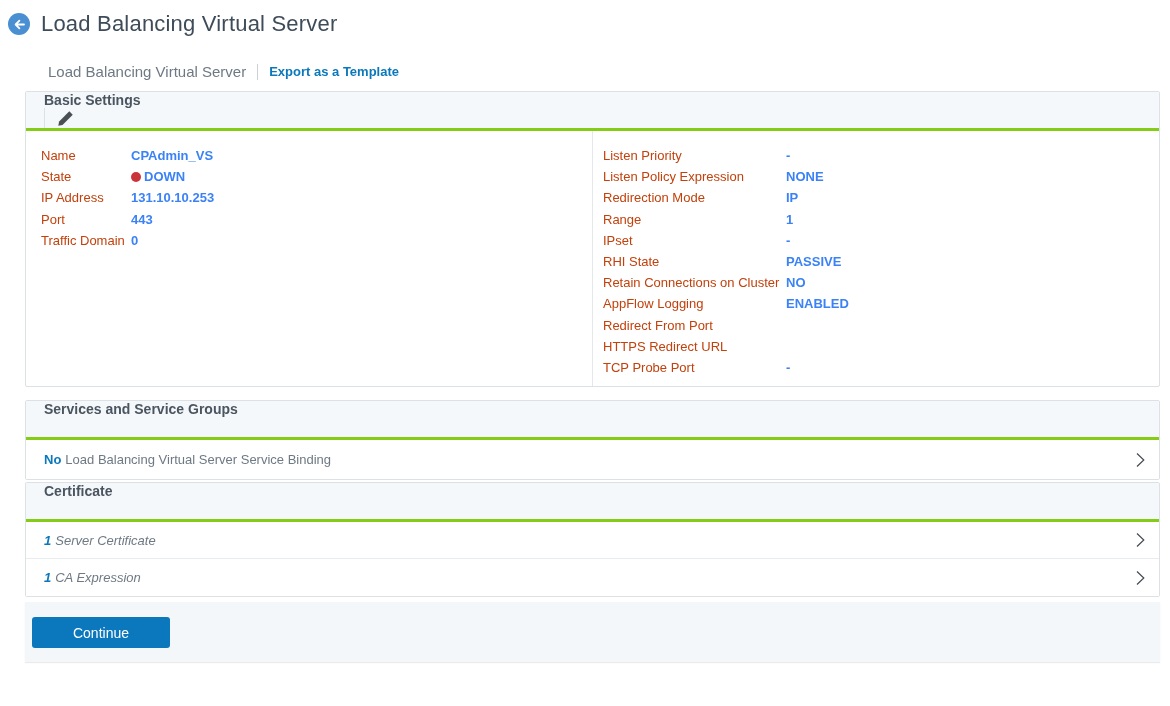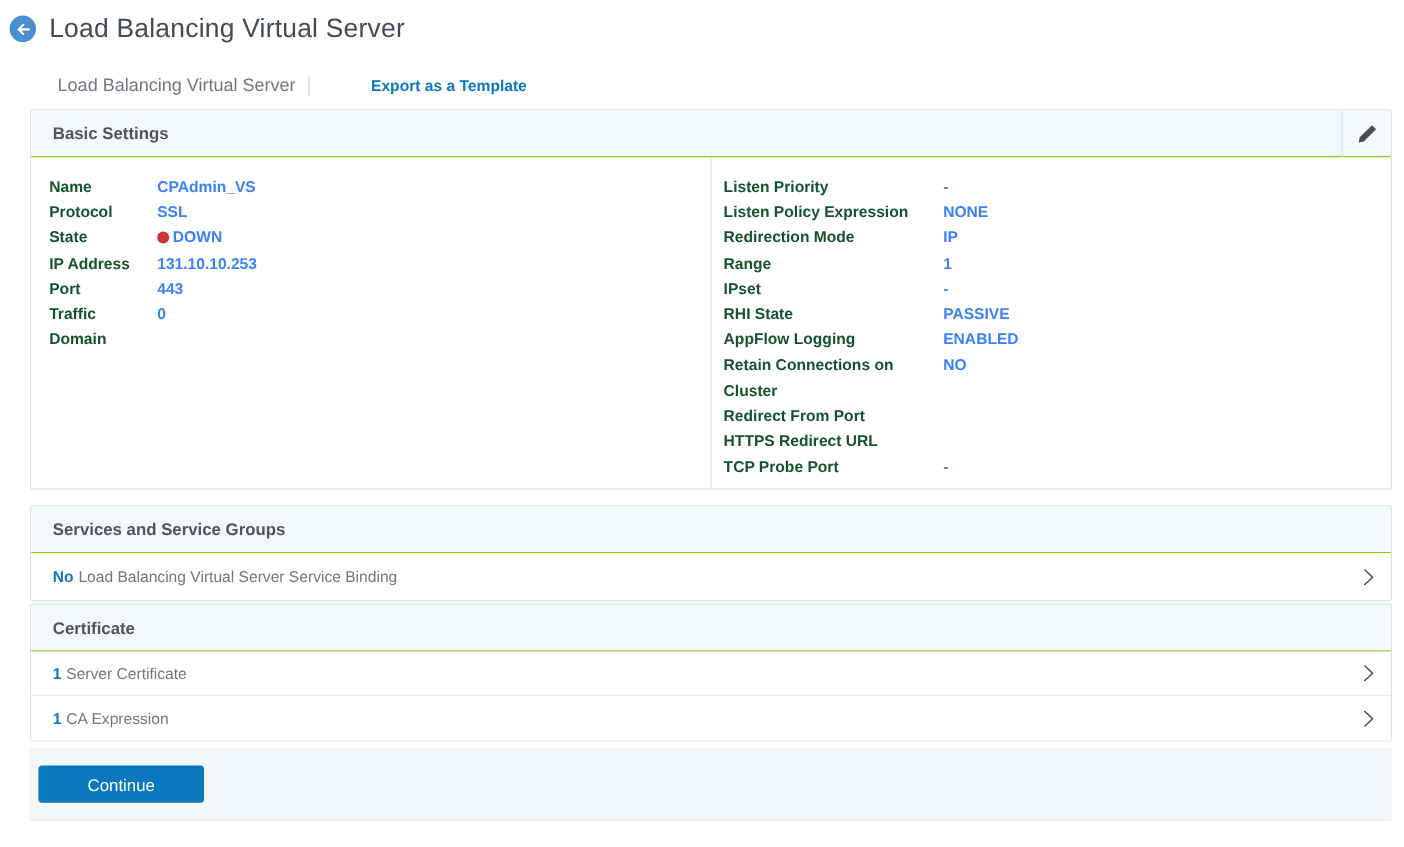--- a/index.html
+++ b/index.html
@@ -15,66 +15,67 @@
   .back-btn {
     width:22px; height:22px; border-radius:50%;
     background:#4a8fd2; display:flex; align-items:center; justify-content:center;
     cursor:pointer; flex:0 0 auto;
   }
   .page-title { font-size:22px; font-weight:400; color:#3e4b58; margin-left:11px; letter-spacing:.2px; }
 
   .sub-header { display:flex; align-items:center; margin:26px 0 0 48px; height:17px; }
   .sub-title { font-size:15px; color:#6e7984; }
   .sub-divider { width:1px; height:16px; background:#c9d0d6; margin:0 11px; }
-  .export-link { font-size:13px; font-weight:bold; color:#0b78bc; cursor:pointer;margin-left:40px; }
+  .export-link { font-size:13px; font-weight:bold; color:#0b78bc; cursor:pointer; }
 
   
   .panel {
     width:1135px; margin-left:25px; margin-top:12px;
     border:1px solid #dce1e6; border-radius:2px; background:#fff;
   }
   .panel.first { margin-top:11px; }
   .panel-header {
-    background:#f5f8fa; border-bottom:1px solid #84cc16;
-    height:39px; display:flex; align-items:center; justify-content:space-between;
+    background:#f5f8fa; border-bottom:3px solid #84cc16;
+    height:39px; display:flex; justify-content:space-between;
     padding-left:18px;
+    flex-direction:column;
   }
   .panel-title { font-size:14px; font-weight:bold; color:#4a5560; }
   .edit-btn {
     width:41px; height:39px; border-left:1px solid #dce1e6;
     display:flex; align-items:center; justify-content:center; cursor:pointer;
   }
 
   
   .bs-content { display:flex; }
   .bs-col-left {
     width:567px; flex:0 0 auto;
     border-right:1px solid #e4e8ec;
     padding:14px 0 8px 15px;
   }
   .bs-col-right { flex:1 1 auto; padding:14px 0 8px 10px; }
   .field { display:flex; font-size:13px; line-height:21.2px; }
-  .field .flabel { color:#14532d; flex:0 0 auto;font-weight:bold; }
+  .field .flabel { color:#c2410c; flex:0 0 auto; }
   .bs-col-left .flabel { width:90px; }
   .bs-col-right .flabel { width:183px; }
   .field .fvalue { color:#3b82f6; font-weight:bold; }
   .state-dot {
     display:inline-block; width:10px; height:10px; border-radius:50%;
     background:#cb333b; margin-right:3px; vertical-align:-1px;
   }
 
   
   .binding-row {
     height:39px; display:flex; align-items:center; justify-content:space-between;
     padding:0 14px 0 18px; font-size:13px; color:#6e7984;
     border-bottom:1px solid #e8ecef; cursor:pointer; background:#fff;gap:17px;
   }
   .binding-row:last-child { border-bottom:none; }
   .binding-row .count { color:#0b78bc; font-weight:bold; margin-right:4px; }
-  .cert-row { height:37px; }
+  .cert-row { height:37px;font-style:italic; }
 
   
   .footer-strip {
     width:1135px; margin-left:25px; margin-top:5px;
     background:#f4f7fa; height:60px;
     box-shadow:0 1px 1px rgba(0,0,0,.08);
     padding:15px 0 0 7px;
   }
   .continue-btn {
     width:138px; height:31px; background:#0b78be; color:#ffffff;
@@ -113,24 +114,20 @@
       </span>
     </span>
   </div>
   <div class="bs-content">
     <div class="bs-col-left">
       <div class="field">
         <span class="flabel">Name</span>
         <span class="fvalue">CPAdmin_VS</span>
       </div>
       <div class="field">
-        <span class="flabel">Protocol</span>
-        <span class="fvalue">SSL</span>
-      </div>
-      <div class="field">
         <span class="flabel">State</span>
         <span class="fvalue"><span class="state-dot"></span><span>DOWN</span></span>
       </div>
       <div class="field">
         <span class="flabel">IP Address</span>
         <span class="fvalue">131.10.10.253</span>
       </div>
       <div class="field">
         <span class="flabel">Port</span>
         <span class="fvalue">443</span>
@@ -159,26 +156,26 @@
       </div>
       <div class="field">
         <span class="flabel">IPset</span>
         <span class="fvalue">-</span>
       </div>
       <div class="field">
         <span class="flabel">RHI State</span>
         <span class="fvalue">PASSIVE</span>
       </div>
       <div class="field">
+        <span class="flabel">Retain Connections on Cluster</span>
+        <span class="fvalue">NO</span>
+      </div>
+      <div class="field">
         <span class="flabel">AppFlow Logging</span>
         <span class="fvalue">ENABLED</span>
-      </div>
-      <div class="field">
-        <span class="flabel">Retain Connections on Cluster</span>
-        <span class="fvalue">NO</span>
       </div>
       <div class="field">
         <span class="flabel">Redirect From Port</span>
         <span class="fvalue"></span>
       </div>
       <div class="field">
         <span class="flabel">HTTPS Redirect URL</span>
         <span class="fvalue"></span>
       </div>
       <div class="field">

